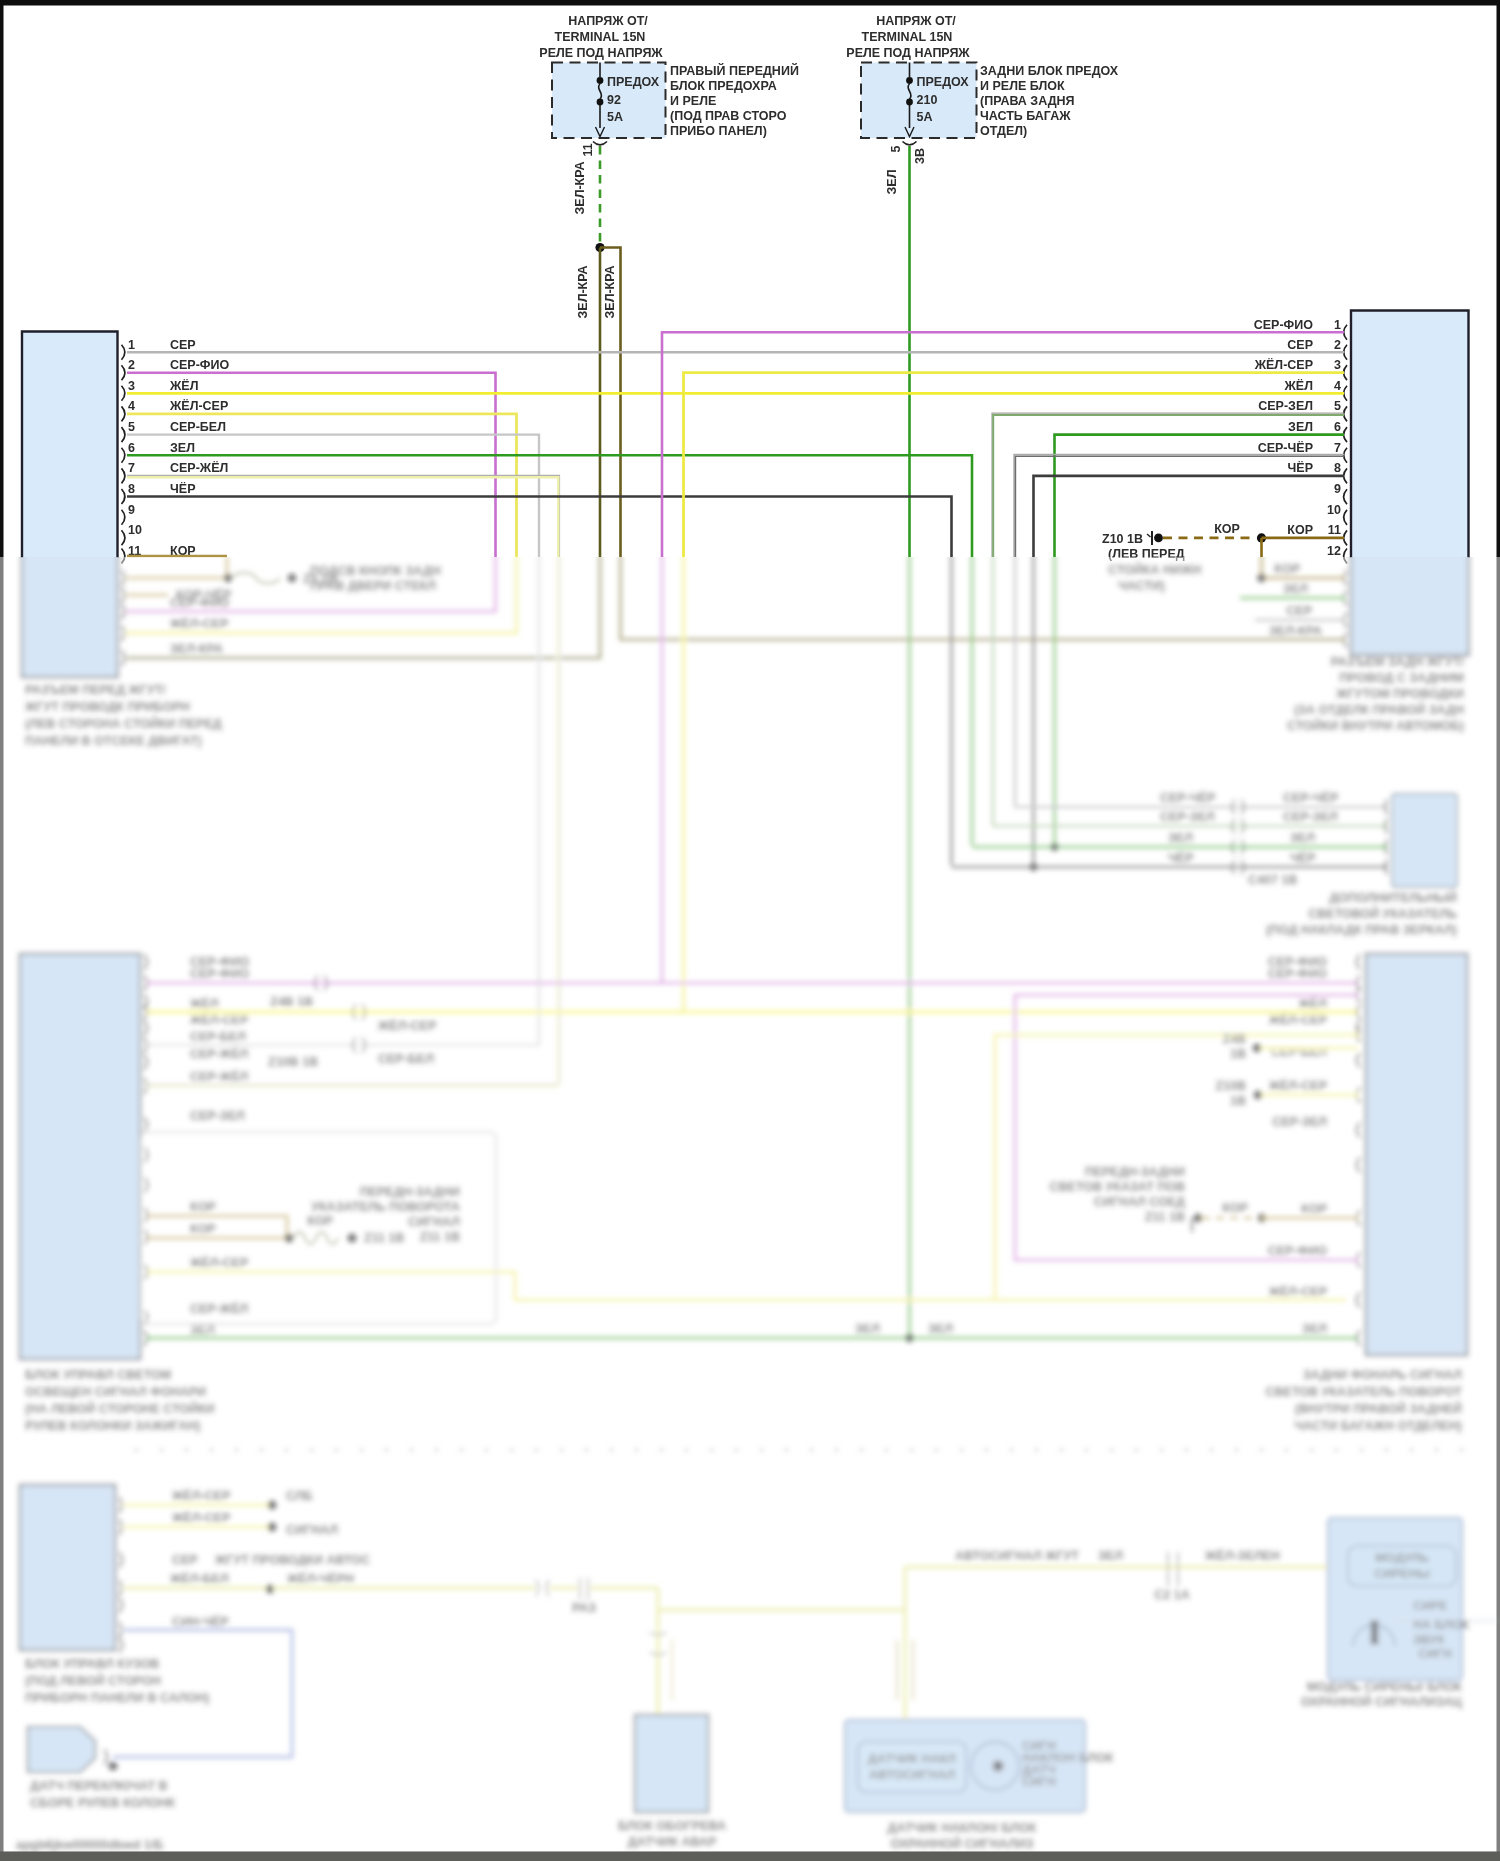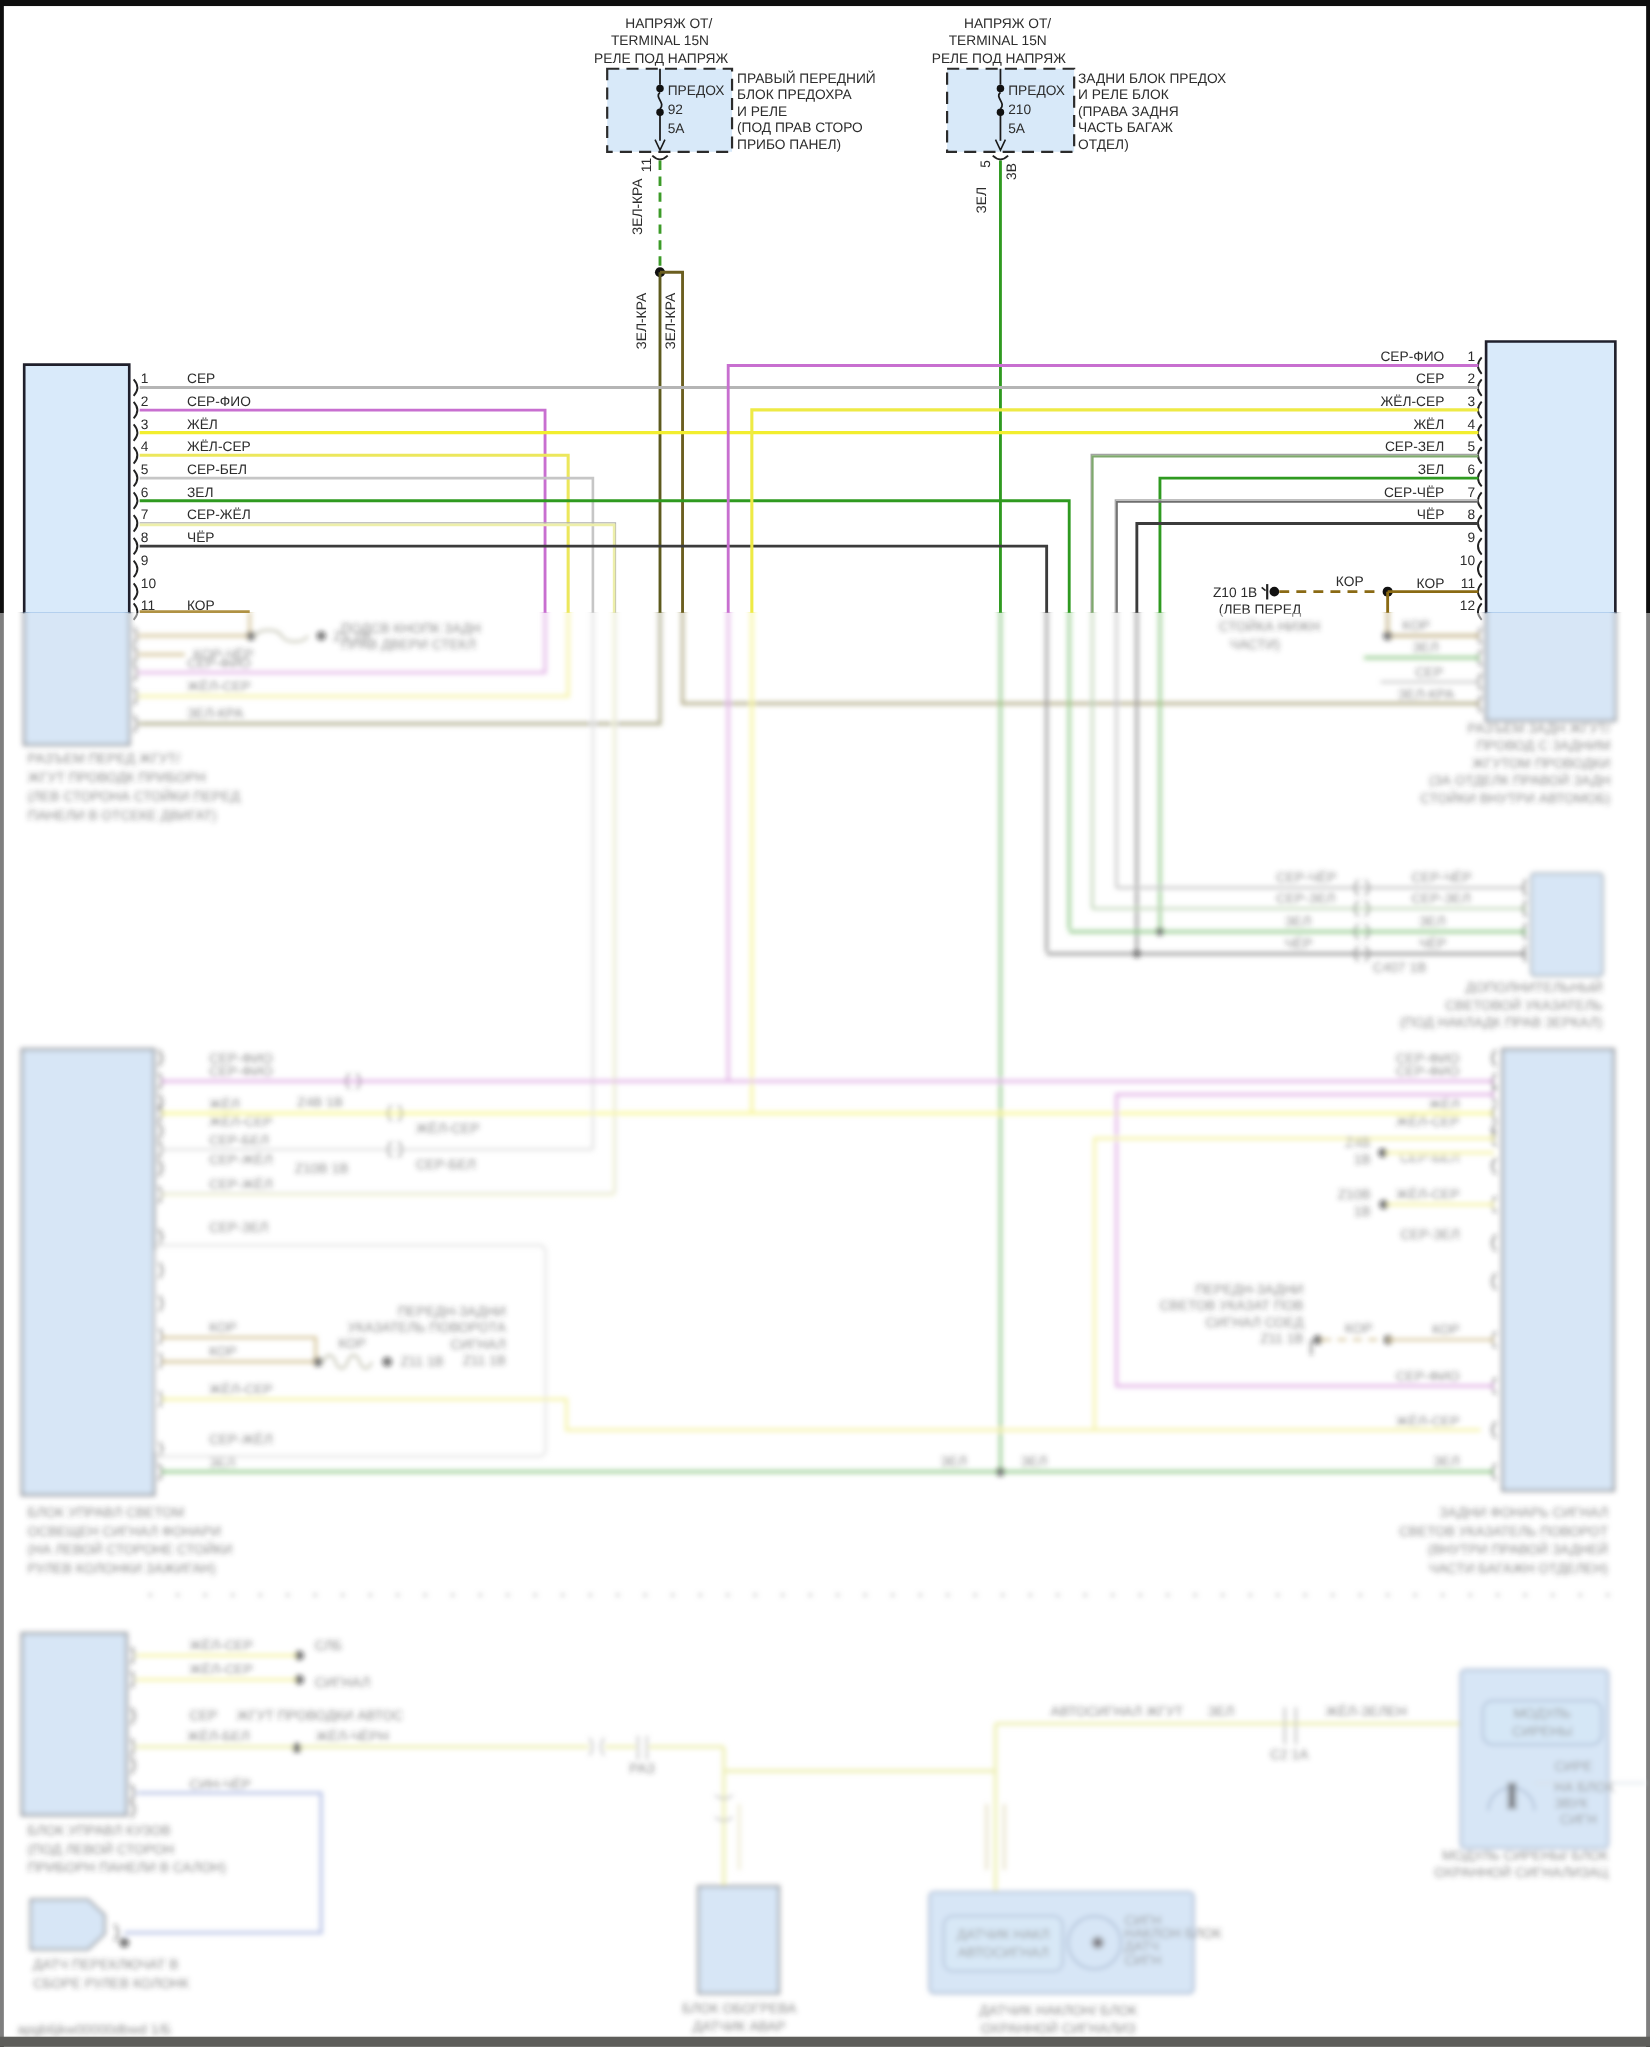--- a/index.html
+++ b/index.html
@@ -1,16 +1,16 @@
 <!DOCTYPE html>
 <html><head>
 <meta charset="utf-8">
 <style>
 html,body{margin:0;padding:0;background:#fff;}
-#page{position:relative;width:1500px;height:1861px;background:#fff;overflow:hidden;}
+#page{position:relative;width:1500px;height:1861px;background:#fff;overflow:hidden;font-weight:bold;}
 text{font-family:"Liberation Sans",sans-serif;fill:#2d2d2d;}
 .t{font-size:12.5px;}
 .t4{font-size:12.5px;}
 .tn{font-size:12.5px;}
 </style>
 </head>
 <body>
 
 <div id="page">
 <svg width="1500" height="1861" viewBox="0 0 1500 1861">

